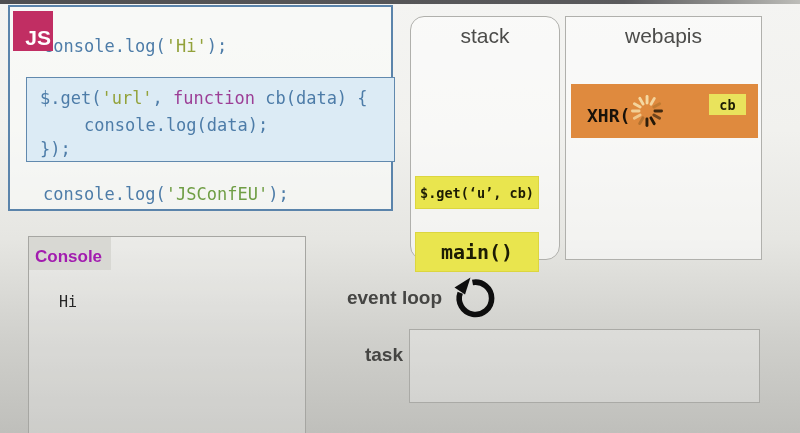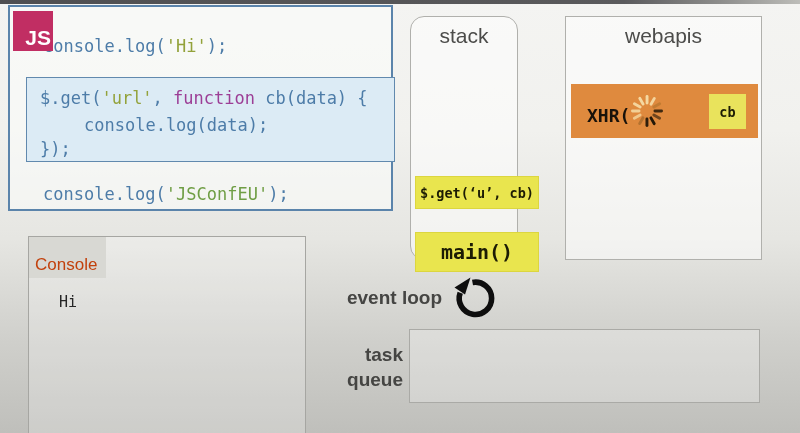--- a/index.html
+++ b/index.html
@@ -25,43 +25,43 @@
   .hl-box{position:absolute;left:16px;top:70px;width:369px;height:85px;background:#dcebf5;
     border:1.5px solid #6189ae;box-sizing:border-box;z-index:1;}
   .l2{left:30px;top:81px;}
   .l3{left:74px;top:108px;}
   .l4{left:30px;top:132px;}
   .l5{left:33px;top:177px;}
 
   
   .console-panel{position:absolute;left:28px;top:236px;width:278px;height:200px;
     border:1px solid #a6a6a2;background:rgba(255,255,255,.22);box-sizing:border-box;}
-  .console-label{display:inline-block;background:#d8d8d3;color:#c2410c;font-weight:normal;
-    font-size:17px;padding:18px 9px 3px 6px;}
+  .console-label{display:inline-block;background:#d8d8d3;color:#a21caf;font-weight:bold;
+    font-size:17px;padding:10px 9px 3px 6px;}
   .console-out{position:absolute;left:30px;top:56px;font-family:"DejaVu Sans Mono",monospace;
     font-size:15px;color:#262626;}
 
   
   .col-panel{position:absolute;border:1px solid #b0b0ac;background:rgba(255,255,255,.5);
     box-sizing:border-box;}
   .col-title{text-align:center;color:#4c4c4a;font-size:21px;margin-top:7px;}
-  .stack-panel{left:410px;top:16px;width:108px;height:244px;border-radius:14px;}
+  .stack-panel{left:410px;top:16px;width:150px;height:244px;border-radius:14px;}
   .webapis-panel{left:565px;top:16px;width:197px;height:244px;}
 
   .frame{position:absolute;left:4px;width:124px;background:#e9e54e;border:1px solid #dcd63f;
     box-sizing:border-box;display:flex;align-items:center;justify-content:center;
     font-family:"DejaVu Sans Mono",monospace;color:#1c1c04;}
   .frame.f0{top:159px;height:33px;font-size:13.5px;font-weight:bold;}
   .frame.f1{top:198px;height:40px;font-size:20px;font-weight:bold;margin-top:17px;}
 
   .xhr-box{position:absolute;left:5px;top:67px;width:187px;height:54px;background:#df8a3e;}
   .xhr-label{position:absolute;left:16px;top:0;height:62px;display:flex;align-items:center;
     font-family:"DejaVu Sans Mono",monospace;font-weight:bold;font-size:18px;color:#19120a;}
   .spinner{position:absolute;left:58px;top:9px;}
-  .cb-box{position:absolute;right:12px;top:10px;width:37px;height:35px;background:#e9e35c;
+  .cb-box{position:absolute;right:12px;top:10px;width:37px;height:21px;background:#e9e35c;
     display:flex;align-items:center;justify-content:center;
     font-family:"DejaVu Sans Mono",monospace;font-weight:bold;font-size:13.5px;color:#1c1c04;}
 
   
   .evloop-label{position:absolute;left:320px;top:287px;width:122px;text-align:right;
     font-size:19px;font-weight:bold;color:#454543;}
   .evloop-icon{position:absolute;left:451px;top:275px;}
   .tq-label{position:absolute;left:310px;top:342px;width:93px;text-align:right;
     font-size:19px;font-weight:bold;color:#454543;line-height:25px;}
   .tq-box{position:absolute;left:409px;top:329px;width:351px;height:74px;
@@ -119,16 +119,15 @@
   </div>
 
   <div class="evloop-label">event loop</div>
   <svg class="evloop-icon" width="44" height="44" viewBox="0 0 44 44">
     <path d="M 21.5 7.4 A 16.2 16.2 0 1 1 9.2 17.8" fill="none" stroke="#0e0e0e" stroke-width="5.6"></path>
     <polygon points="3.5,12.5 19.5,2.5 14,19.5" fill="#0e0e0e"></polygon>
   </svg>
 
   <div class="tq-label">
     <div>task</div>
-    <div>queue</div>
   </div>
   <div class="tq-box"></div>
 </div>
 
 </body></html>

